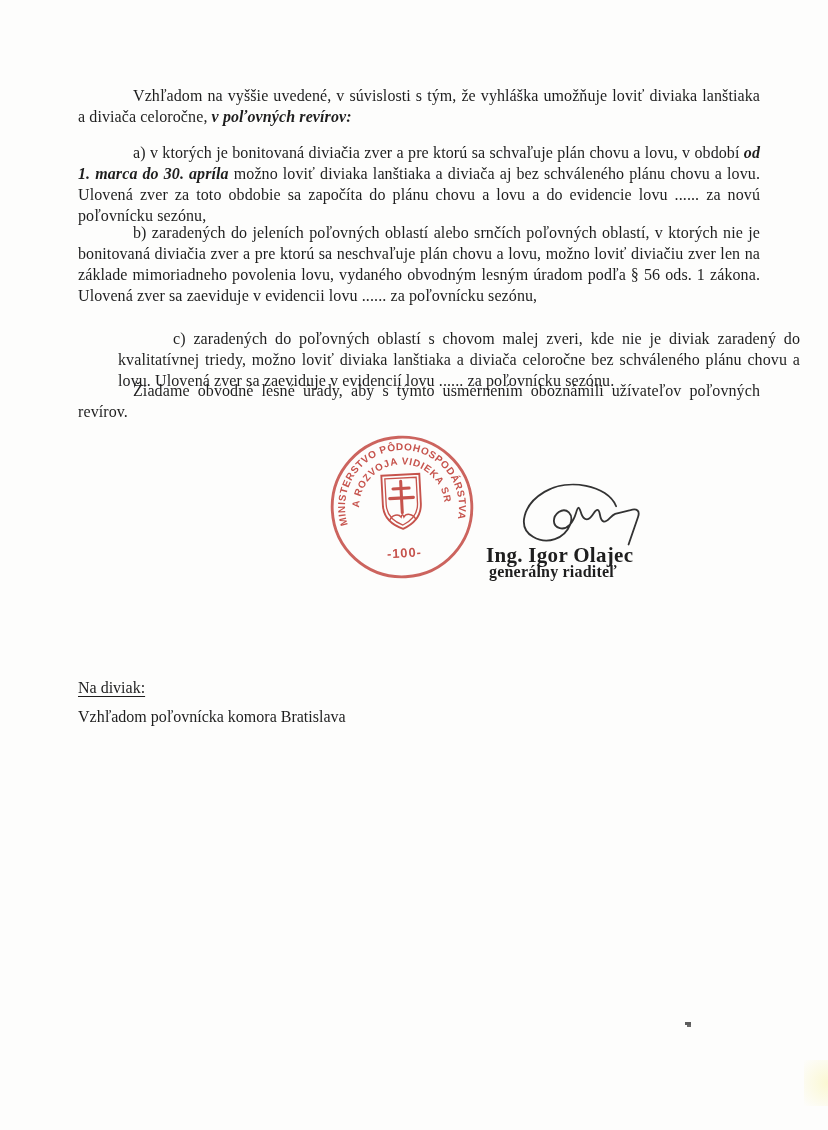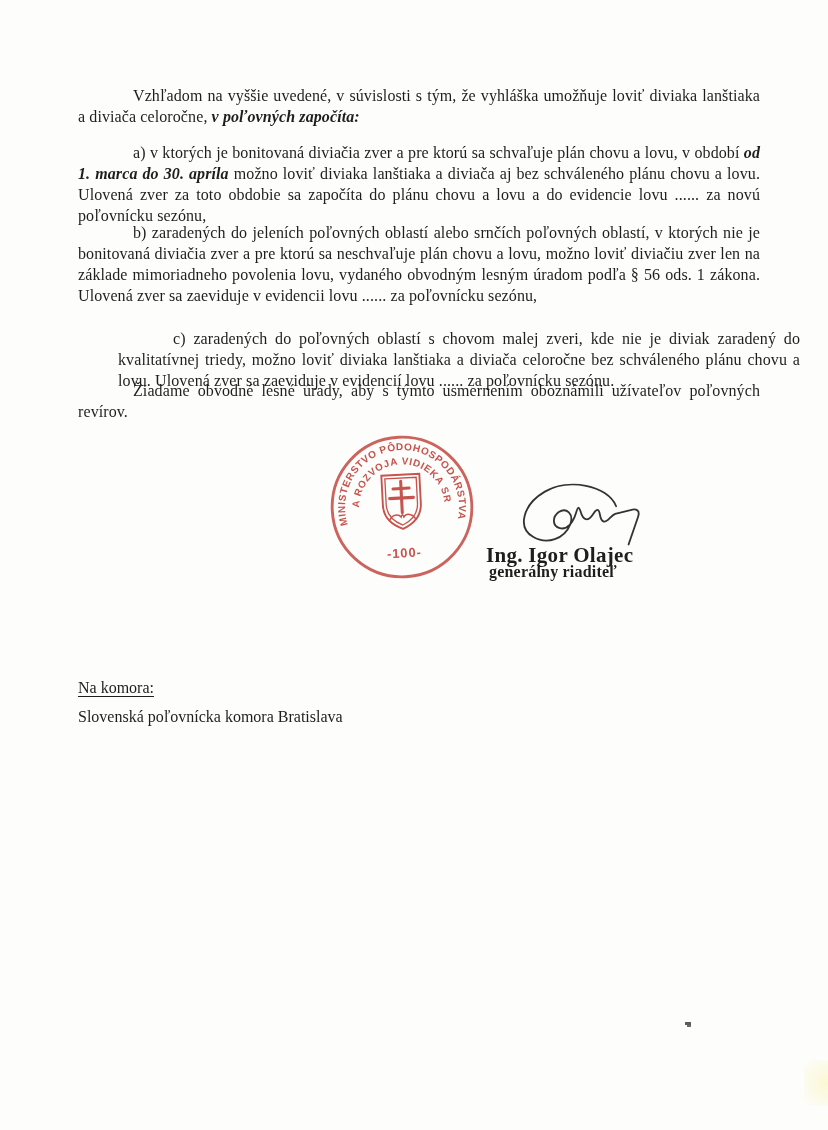--- a/index.html
+++ b/index.html
@@ -64,21 +64,21 @@
     position:absolute; right:0px; top:1060px;
     width:24px; height:46px;
     background:radial-gradient(ellipse at right, rgba(250,246,200,0.8), rgba(250,246,200,0));
   }
 </style>
 </head>
 <body>
 
 <div class="page">
 
-  <p class="para" style="top:69px;"><span>Vzhľadom na vyššie uvedené, v súvislosti s tým, že vyhláška umožňuje loviť diviaka lanštiaka a diviača celoročne, </span><span class="bi">v poľovných započíta:</span></p>
+  <p class="para" style="top:69px;"><span>Vzhľadom na vyššie uvedené, v súvislosti s tým, že vyhláška umožňuje loviť diviaka lanštiaka a diviača celoročne, </span><span class="bi">v poľovných revírov:</span></p>
 
   <p class="para" style="top:126px;"><span>a) v ktorých je bonitovaná diviačia zver a pre ktorú sa schvaľuje plán chovu a lovu, v období </span><span class="bi">od 1. marca do 30. apríla</span><span> možno loviť diviaka lanštiaka a diviača aj bez schváleného plánu chovu a lovu. Ulovená zver za toto obdobie sa započíta do plánu chovu a lovu a do evidencie lovu ...... za novú poľovnícku sezónu,</span></p>
 
   <p class="para" style="top:206px;"><span>b) zaradených do jeleních poľovných oblastí alebo srnčích poľovných oblastí, v ktorých nie je bonitovaná diviačia zver a pre ktorú sa neschvaľuje plán chovu a lovu, možno loviť diviačiu zver len na základe mimoriadneho povolenia lovu, vydaného obvodným lesným úradom podľa § 56 ods. 1 zákona. Ulovená  zver sa zaeviduje v  evidencii lovu ...... za poľovnícku sezónu,</span></p>
 
   <p class="para" style="top:312px;margin-left:40px;"><span>c) zaradených do poľovných oblastí s chovom malej zveri, kde nie je diviak zaradený do kvalitatívnej triedy, možno loviť diviaka lanštiaka a diviača celoročne bez schváleného plánu chovu a lovu. Ulovená zver sa zaeviduje v evidencií lovu ...... za poľovnícku sezónu.</span></p>
 
   <p class="para" style="top:364px;"><span>Žiadame obvodné lesné úrady, aby s týmto usmernením oboznámili užívateľov poľovných revírov.</span></p>
 
   <div class="stamp-wrap">
@@ -129,19 +129,19 @@
            C 113 57, 116 50, 121 48
            L 137 44
            C 144 42, 147 45, 145 51
            L 135 80"></path>
     </svg>
   </div>
 
   <div class="sig-name">Ing. Igor Olajec</div>
   <div class="sig-title">generálny riaditeľ</div>
 
-  <div class="cc-label">Na komora:</div>
-  <div class="cc-recipient">Slovenská poľovnícka komora Bratislava</div>
+  <div class="cc-label">Na diviak:</div>
+  <div class="cc-recipient">Vzhľadom poľovnícka komora Bratislava</div>
 
   <div class="speck"></div>
   <div class="smudge"></div>
 
 </div>
 
 </body></html>

